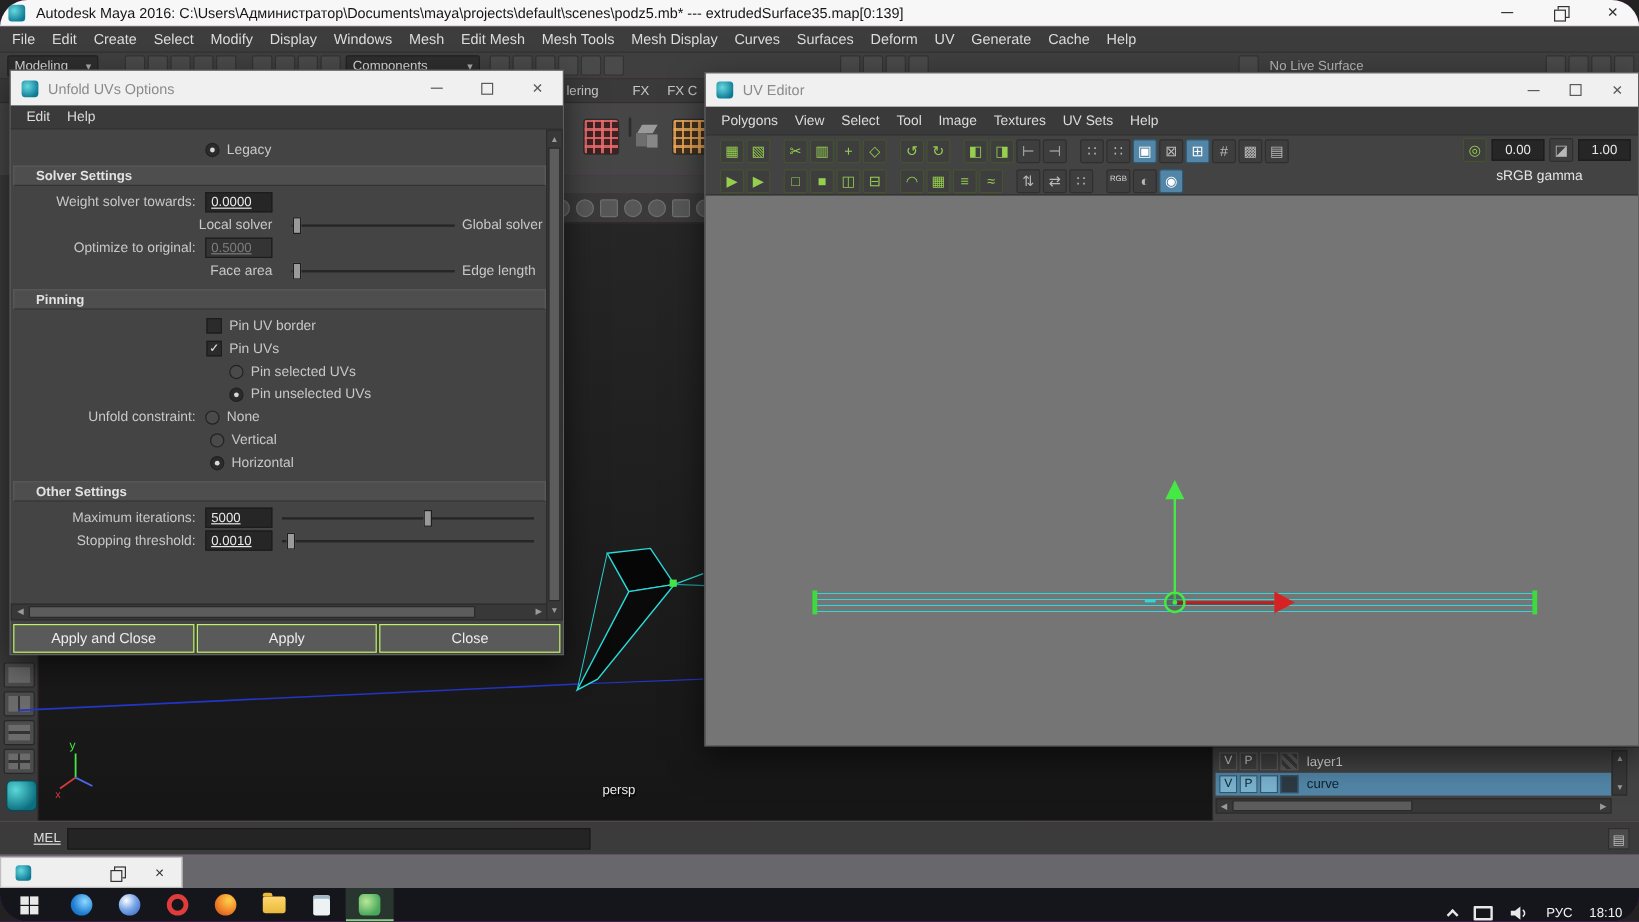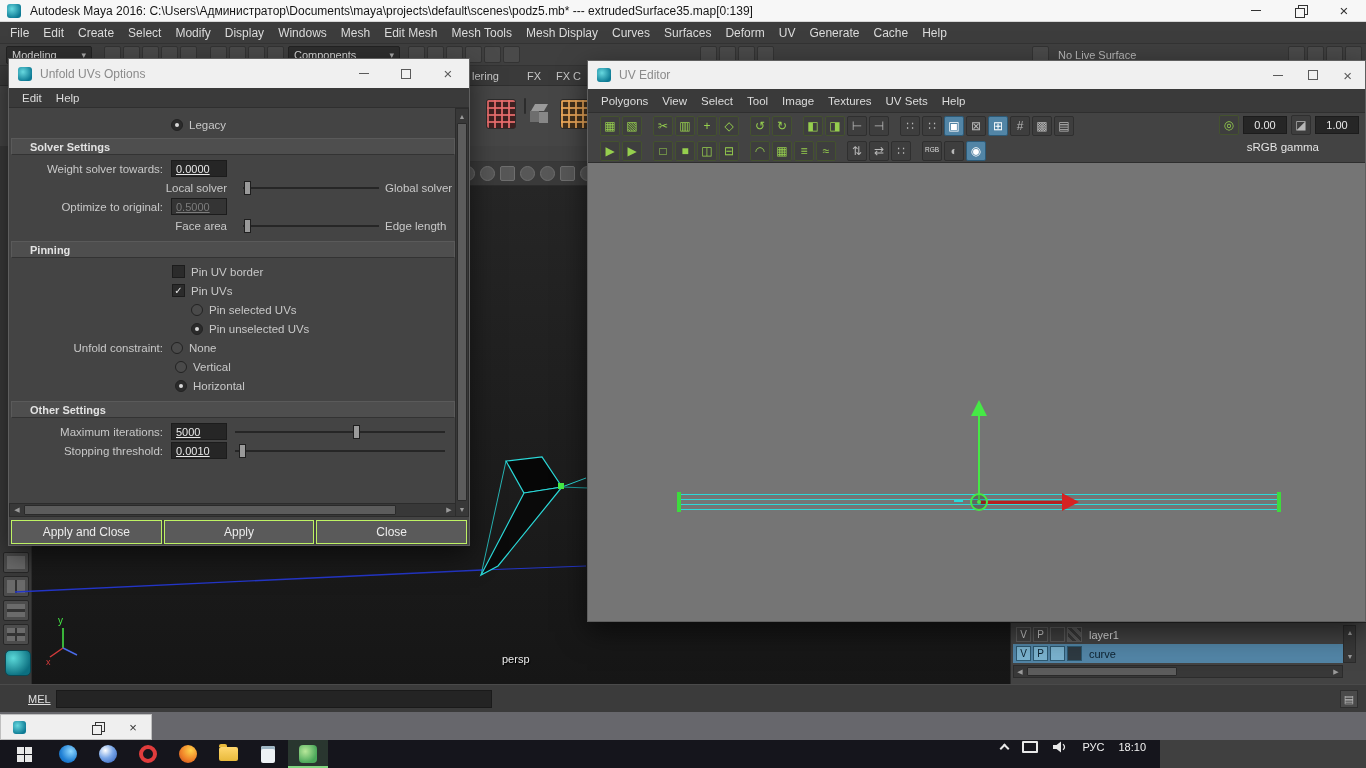--- a/index.html
+++ b/index.html
@@ -1,17 +1,17 @@
 <!DOCTYPE html>
 <html><head>
 <meta charset="utf-8">
 <style>
 * { margin:0; padding:0; box-sizing:border-box; }
 body { width:1366px; height:768px; font-family:"Liberation Sans",sans-serif; background:#222; }
-.screen { position:relative; width:1366px; height:768px; overflow:hidden; background:#404040; font-size:12px; color:#ccc; }
+.screen { position:relative; width:1366px; height:768px; overflow:hidden; background:#701a75; font-size:12px; color:#ccc;border-radius:23px; }
 
 
 .main-titlebar { position:absolute; left:0; top:0; width:1366px; height:22px; background:#f7f7f7; display:flex; align-items:center; border-bottom:1px solid #d6d6d6; z-index:3; }
 .maya-ico { width:14px; height:14px; border-radius:3px; background:radial-gradient(circle at 35% 35%, #67d8df, #0d7a94 75%); display:inline-block; flex:none; }
 .main-titlebar .maya-ico { margin-left:7px; }
 .main-title-text { margin-left:9px; font-size:12px; color:#151515; white-space:nowrap; overflow:hidden; }
 .main-ctrls { margin-left:auto; display:flex; height:22px; flex:none; }
 .mctl { width:44px; height:22px; display:flex; align-items:center; justify-content:center; }
 .gl-bar { width:10px; height:1px; background:#333; }
 .gl-restore { position:relative; width:11px; height:11px; }
@@ -146,21 +146,21 @@
 .uv-shell::before { left:-2px; } .uv-shell::after { right:-2px; }
 .manip-vline { position:absolute; left:390px; top:252px; width:2px; height:88px; background:#46e846; }
 .manip-varrow { position:absolute; left:383px; top:237px; width:0; height:0; border-left:8px solid transparent; border-right:8px solid transparent; border-bottom:16px solid #46e846; }
 .manip-hline { position:absolute; left:393px; top:338px; width:81px; height:3px; background:#b52020; }
 .manip-harrow { position:absolute; left:474px; top:330px; width:0; height:0; border-top:9px solid transparent; border-bottom:9px solid transparent; border-left:17px solid #d62222; }
 .manip-center { position:absolute; left:382px; top:330px; width:18px; height:18px; border:2px solid #46e846; border-radius:50%; background:rgba(15,40,15,.2); }
 .manip-center::after { content:""; position:absolute; left:5px; top:5px; width:4px; height:4px; border-radius:50%; background:#46e846; }
 .uv-tick { position:absolute; left:366px; top:337px; width:9px; height:2px; background:#2bd9d9; }
 
 
-.taskbar { position:absolute; left:0; top:740px; width:1160px; height:28px; background:#15151c; display:flex; align-items:flex-start; z-index:10; }
+.taskbar { position:absolute; left:0; top:740px; width:1366px; height:28px; background:#15151c; display:flex; align-items:flex-end; z-index:10; }
 .tstart { width:48px; height:28px; display:flex; align-items:center; justify-content:center; }
 .wlogo { display:grid; grid-template-columns:7px 7px; grid-template-rows:7px 7px; gap:1px; }
 .wlogo i { background:#e8e8e8; display:block; }
 .tb-apps { display:flex; height:28px; }
 .tapp { width:40px; height:28px; display:flex; align-items:center; justify-content:center; }
 .tapp i { display:block; width:18px; height:18px; border-radius:50%; }
 .app-edge i { background:radial-gradient(circle at 65% 35%, #8fd8ff, #1f7fd4 60%, #155fa8); }
 .app-sphere i { background:radial-gradient(circle at 35% 30%, #ffffff, #7aa7e8 45%, #2d5bb8); }
 .app-opera i { background:transparent; border:4px solid #e03c3c; }
 .app-firefox i { background:radial-gradient(circle at 65% 30%, #ffd24a, #f08228 55%, #c0461e); }
@@ -211,21 +211,21 @@
       <span class="mmi">Curves</span>
       <span class="mmi">Surfaces</span>
       <span class="mmi">Deform</span>
       <span class="mmi">UV</span>
       <span class="mmi">Generate</span>
       <span class="mmi">Cache</span>
       <span class="mmi">Help</span>
     </div>
 
   <div class="statusline">
-    <div class="dropdown" style="left:6px;width:86px;">
+    <div class="dropdown" style="left:6px;width:76px;">
       <span>Modeling</span>
       <span class="caret">▾</span>
     </div>
     <div class="slgroup" style="left:104px;">
 
     <span class="sli"></span>
         <span class="sli"></span>
         <span class="sli"></span>
         <span class="sli"></span>
         <span class="sli"></span>

